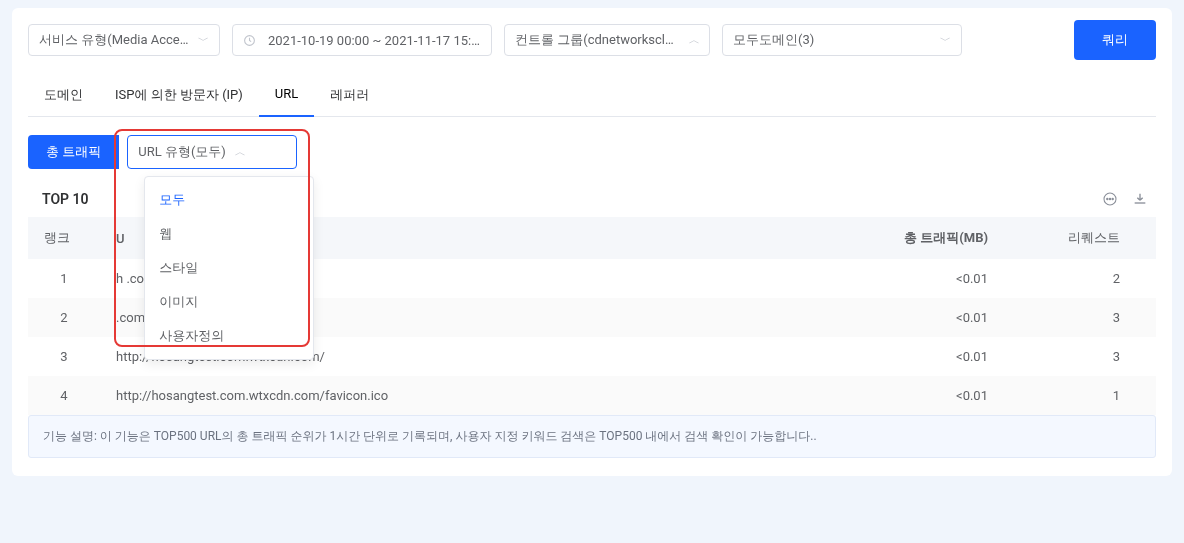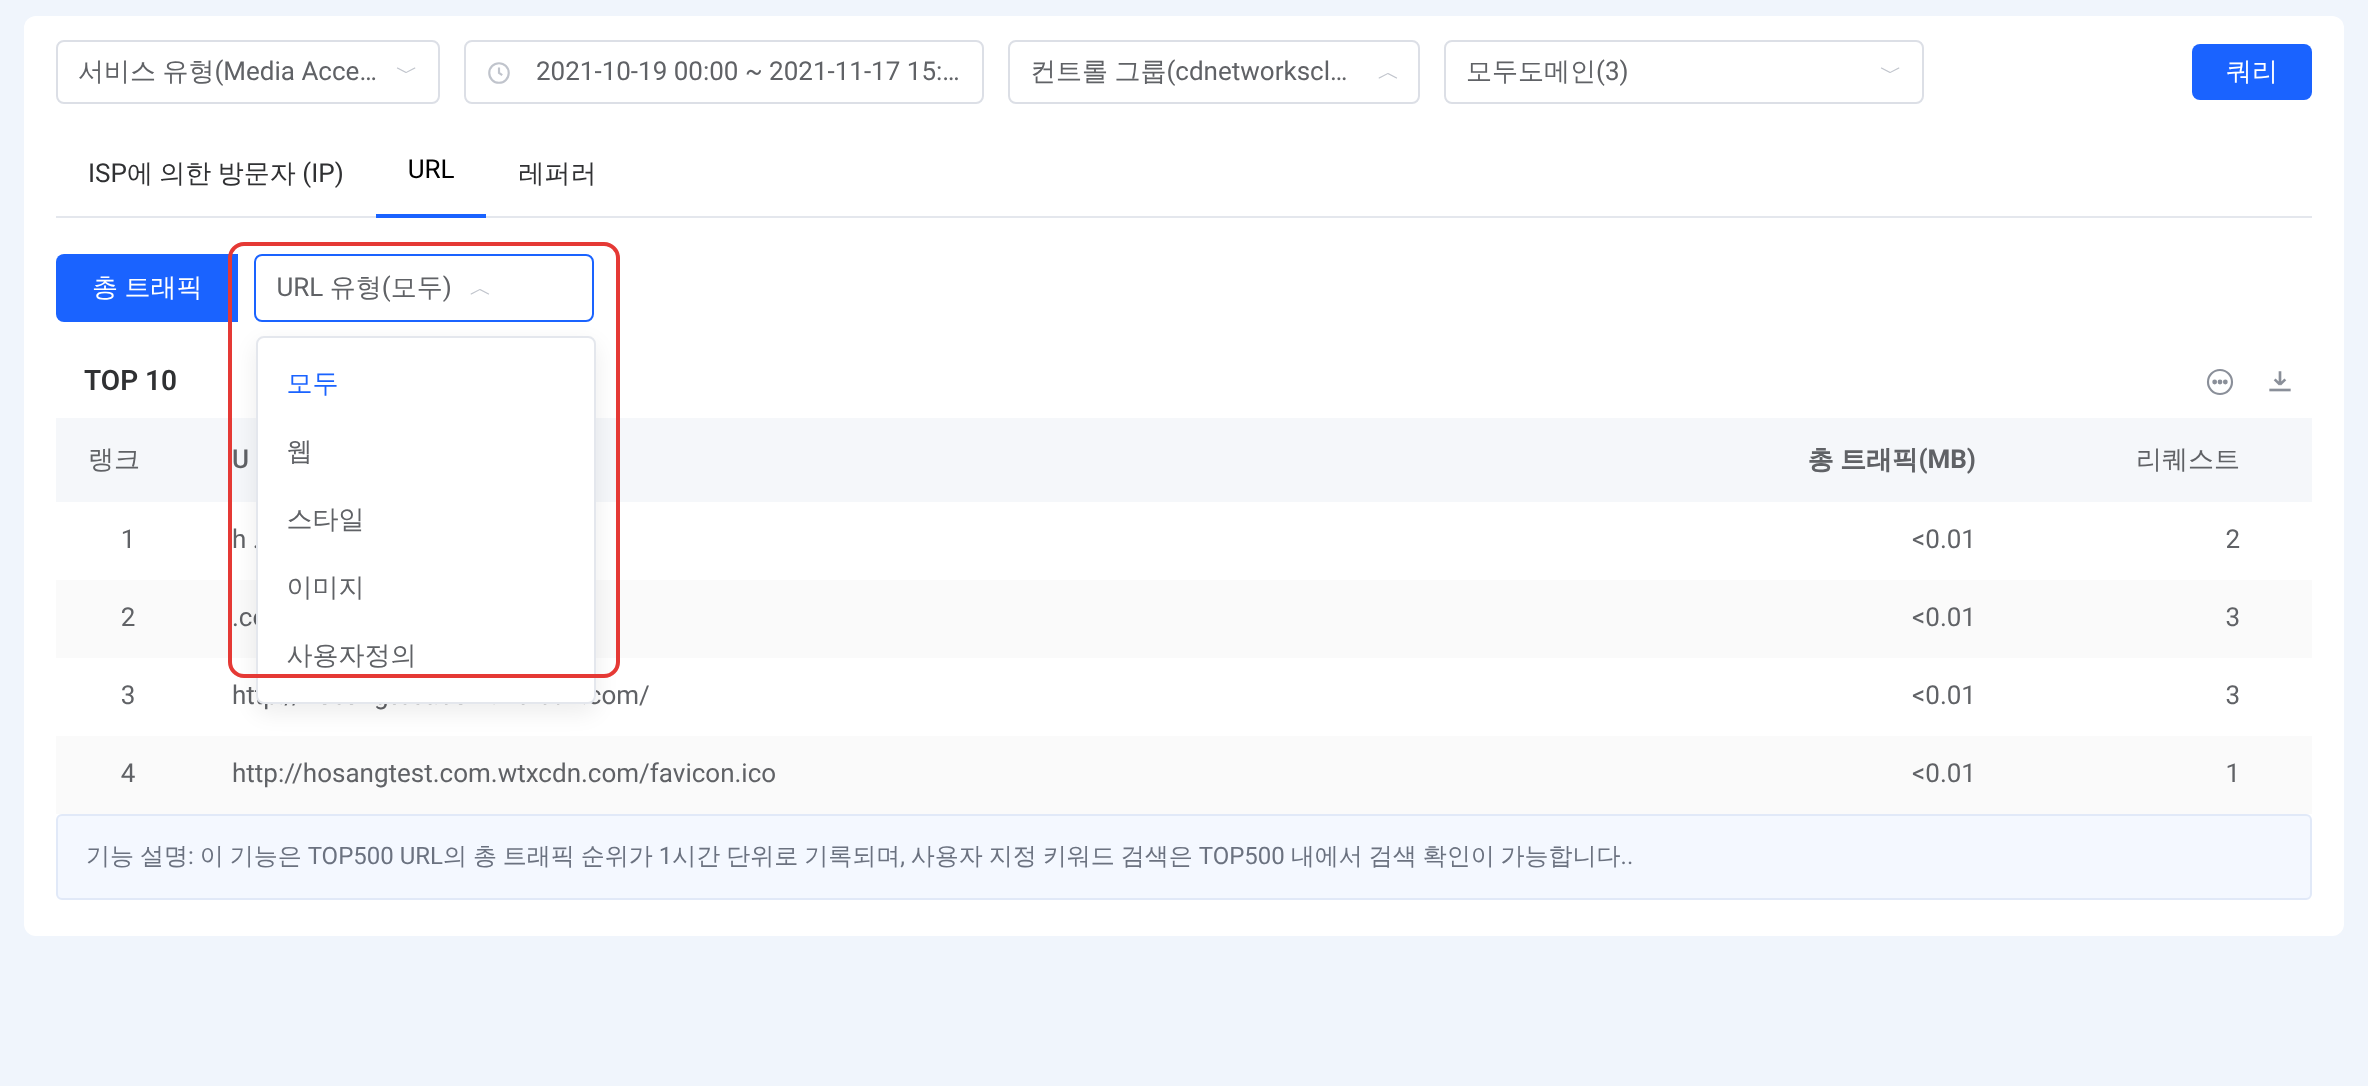--- a/index.html
+++ b/index.html
@@ -31,22 +31,22 @@
   .time-box .clock-ic { color: #c0c4cc; margin-right: 4px; }
   .svc-box { width: 192px; }
   .ctrl-box { width: 206px; }
   .dom-box { width: 240px; gap: 16px; }
   .btn-query {
     margin-left: auto;
     background: #1a63ff;
     color: #fff;
     border: none;
     border-radius: 4px;
-    padding: 0 17px;
-    height: 28px;
+    padding: 0 28px;
+    height: 40px;
     font-size: 13px;
     cursor: pointer;
   }
   .tabs {
     display: flex;
     border-bottom: 1px solid #e4e7ed;
     gap: 0;
     margin-bottom: 18px;
   }
   .tab {
@@ -78,21 +78,21 @@
     width: 170px;
     display: flex; align-items: center; padding: 0 10px;
     margin-left: 8px;
     color: #606266;
     position: relative;
     background: #fff;
   }
   .urltype-select .chev { color: #c0c4cc; transform: rotate(180deg); display:inline-block;}
   .dropdown {
     position: absolute;
-    top: 40px; left: 0;
+    top: 40px; left: 16px;
     width: 170px;
     background: #fff;
     border: 1px solid #e4e7ed;
     border-radius: 4px;
     box-shadow: 0 4px 12px rgba(0,0,0,0.08);
     padding: 6px 0;
     z-index: 20;
   }
   .dropdown-item { padding: 8px 14px; cursor: pointer; color: #606266; font-size: 13px;}
   .dropdown-item.sel { color: #1a63ff; }
@@ -161,20 +161,21 @@
       <span class="chev" style="transform:rotate(180deg);display:inline-block;">﹀</span>
     </div>
     <div class="select-box dom-box">
       <span class="label">모두도메인(3)</span>
       <span class="chev">﹀</span>
     </div>
     <button class="btn-query">쿼리</button>
   </div>
 
   <div class="tabs">
+    <div class="tab">도메인</div>
     <div class="tab">ISP에 의한 방문자 (IP)</div>
     <div class="tab active">URL</div>
     <div class="tab">레퍼러</div>
   </div>
 
   <div class="subrow">
     <div class="pill">총 트래픽</div>
     <div class="urltype-select">
       <span class="label">URL 유형(모두)</span>
       <span class="chev">﹀</span>

